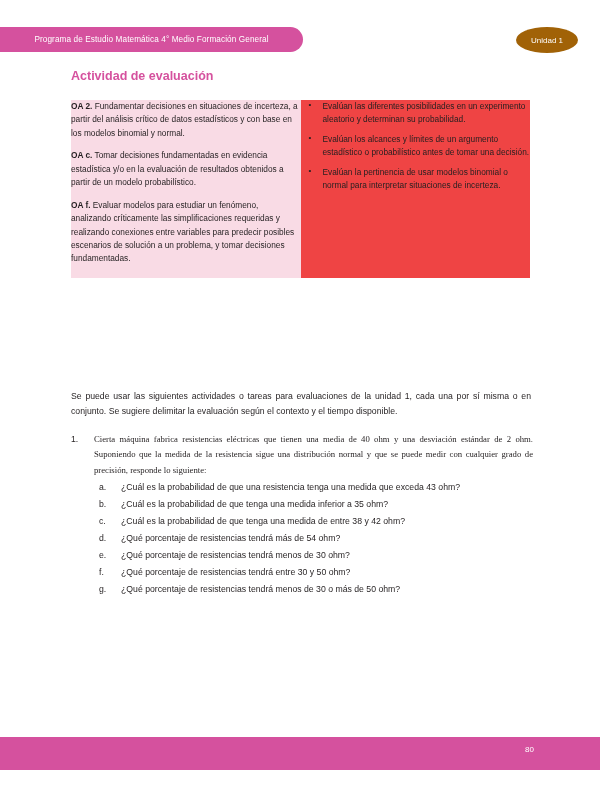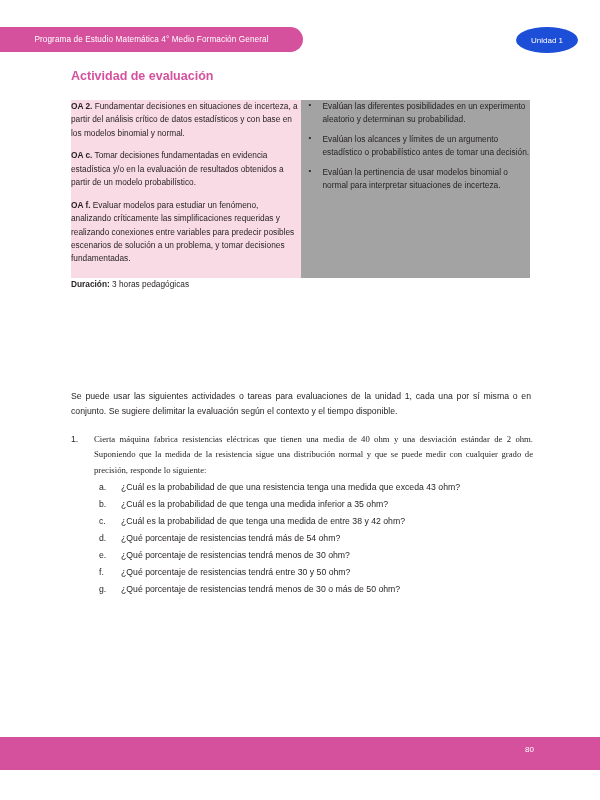--- a/index.html
+++ b/index.html
@@ -35,21 +35,21 @@
     letter-spacing: 0.1px;
     white-space: nowrap;
     padding-left: 14px;
   }
   .unit-badge {
     position: absolute;
     right: 22px;
     top: 27px;
     width: 62px;
     height: 26px;
-    background: #1d4ed8;
+    background: #a16207;
     border-radius: 50%;
     display: flex;
     align-items: center;
     justify-content: center;
   }
   .unit-badge span {
     color: #ffffff;
     font-size: 8px;
   }
 
@@ -84,21 +84,21 @@
     font-size: 8.4px;
     font-weight: bold;
     padding: 9px 11px 9px 11px;
     color: #231f20;
   }
   .body-left {
     background: #f9dbe5;
     padding: 4px 11px 10px 11px;
   }
   .body-right {
-    background: #a3a3a3;
+    background: #ef4444;
     padding: 6px 8px 10px 4px;
   }
   .oa-block {
     font-size: 8.3px;
     line-height: 1.62;
     margin: 0 0 9px 0;
   }
   .oa-block:last-child { margin-bottom: 12px; }
   .oa-block b { font-weight: bold; }
 
@@ -225,23 +225,20 @@
       <p class="oa-block"><b>OA f.</b><span> Evaluar modelos para estudiar un fenómeno, analizando críticamente las simplificaciones requeridas y realizando conexiones entre variables para predecir posibles escenarios de solución a un problema, y tomar decisiones fundamentadas.</span></p>
     </td>
     <td class="body-right">
       <ul class="ind-list">
         <li>Evalúan las diferentes posibilidades en un experimento aleatorio y determinan su probabilidad.</li>
         <li>Evalúan los alcances y límites de un argumento estadístico o probabilístico antes de tomar una decisión.</li>
         <li>Evalúan la pertinencia de usar modelos binomial o normal para interpretar situaciones de incerteza.</li>
       </ul>
     </td>
   </tr>
-  <tr>
-    <td class="duration-cell" colspan="2"><b>Duración:</b><span> 3 horas pedagógicas</span></td>
-  </tr>
 </tbody>
   </table>
 
 <div class="intro-par">Se puede usar las siguientes actividades o tareas para evaluaciones de la unidad 1, cada una por sí misma o en conjunto. Se sugiere delimitar la evaluación según el contexto y el tiempo disponible.</div>
 
 <div class="q-list">
   <div>
     <div class="q-item">
       <span class="q-num">1.</span>
       <span class="q-text">Cierta máquina fabrica resistencias eléctricas que tienen una media de 40 ohm y una desviación estándar de 2 ohm. Suponiendo que la medida de la resistencia sigue una distribución normal y que se puede medir con cualquier grado de precisión, responde lo siguiente:</span>

